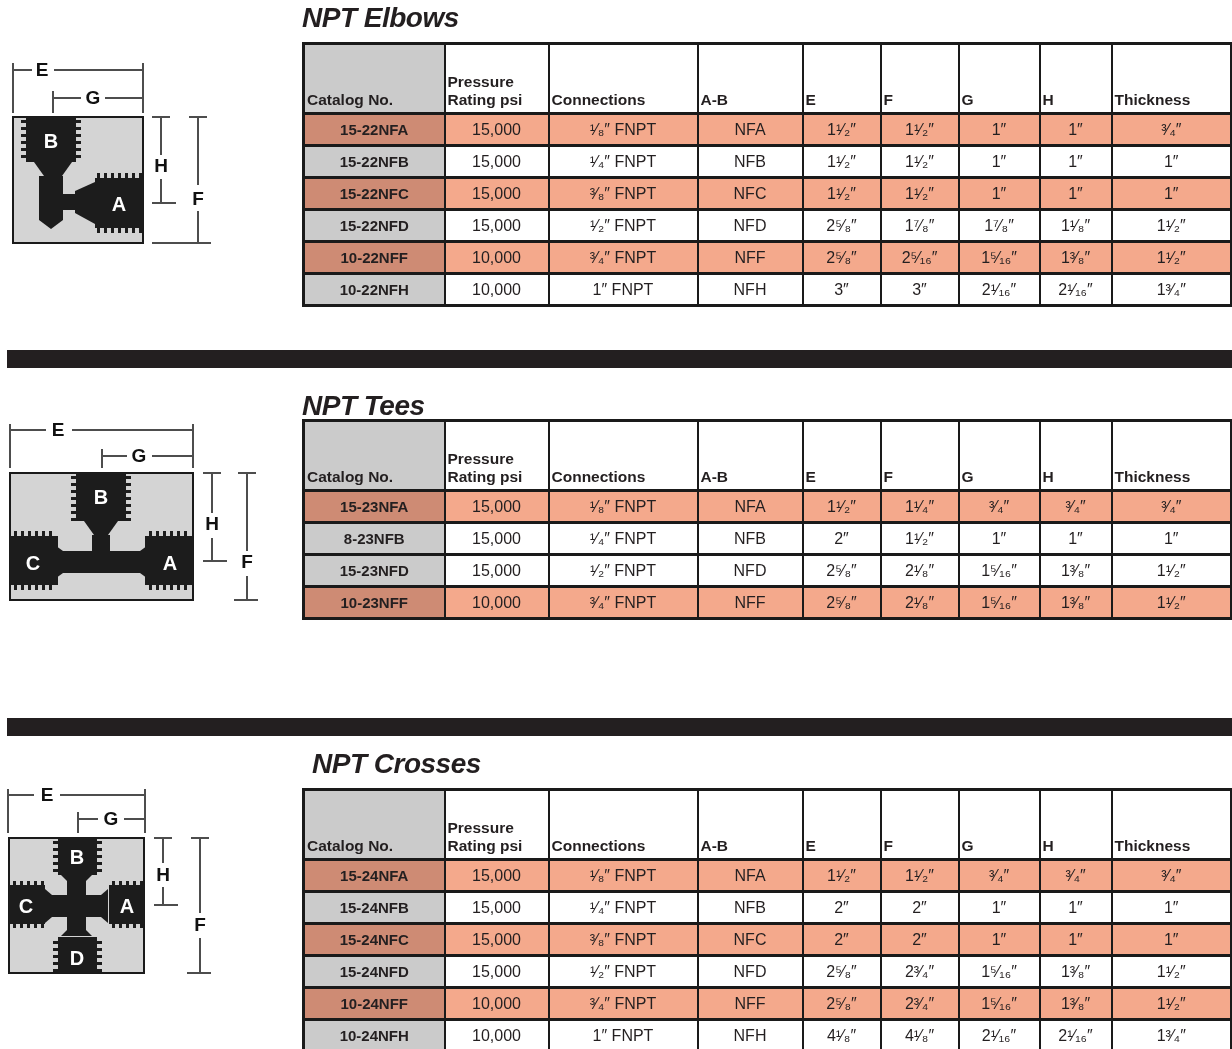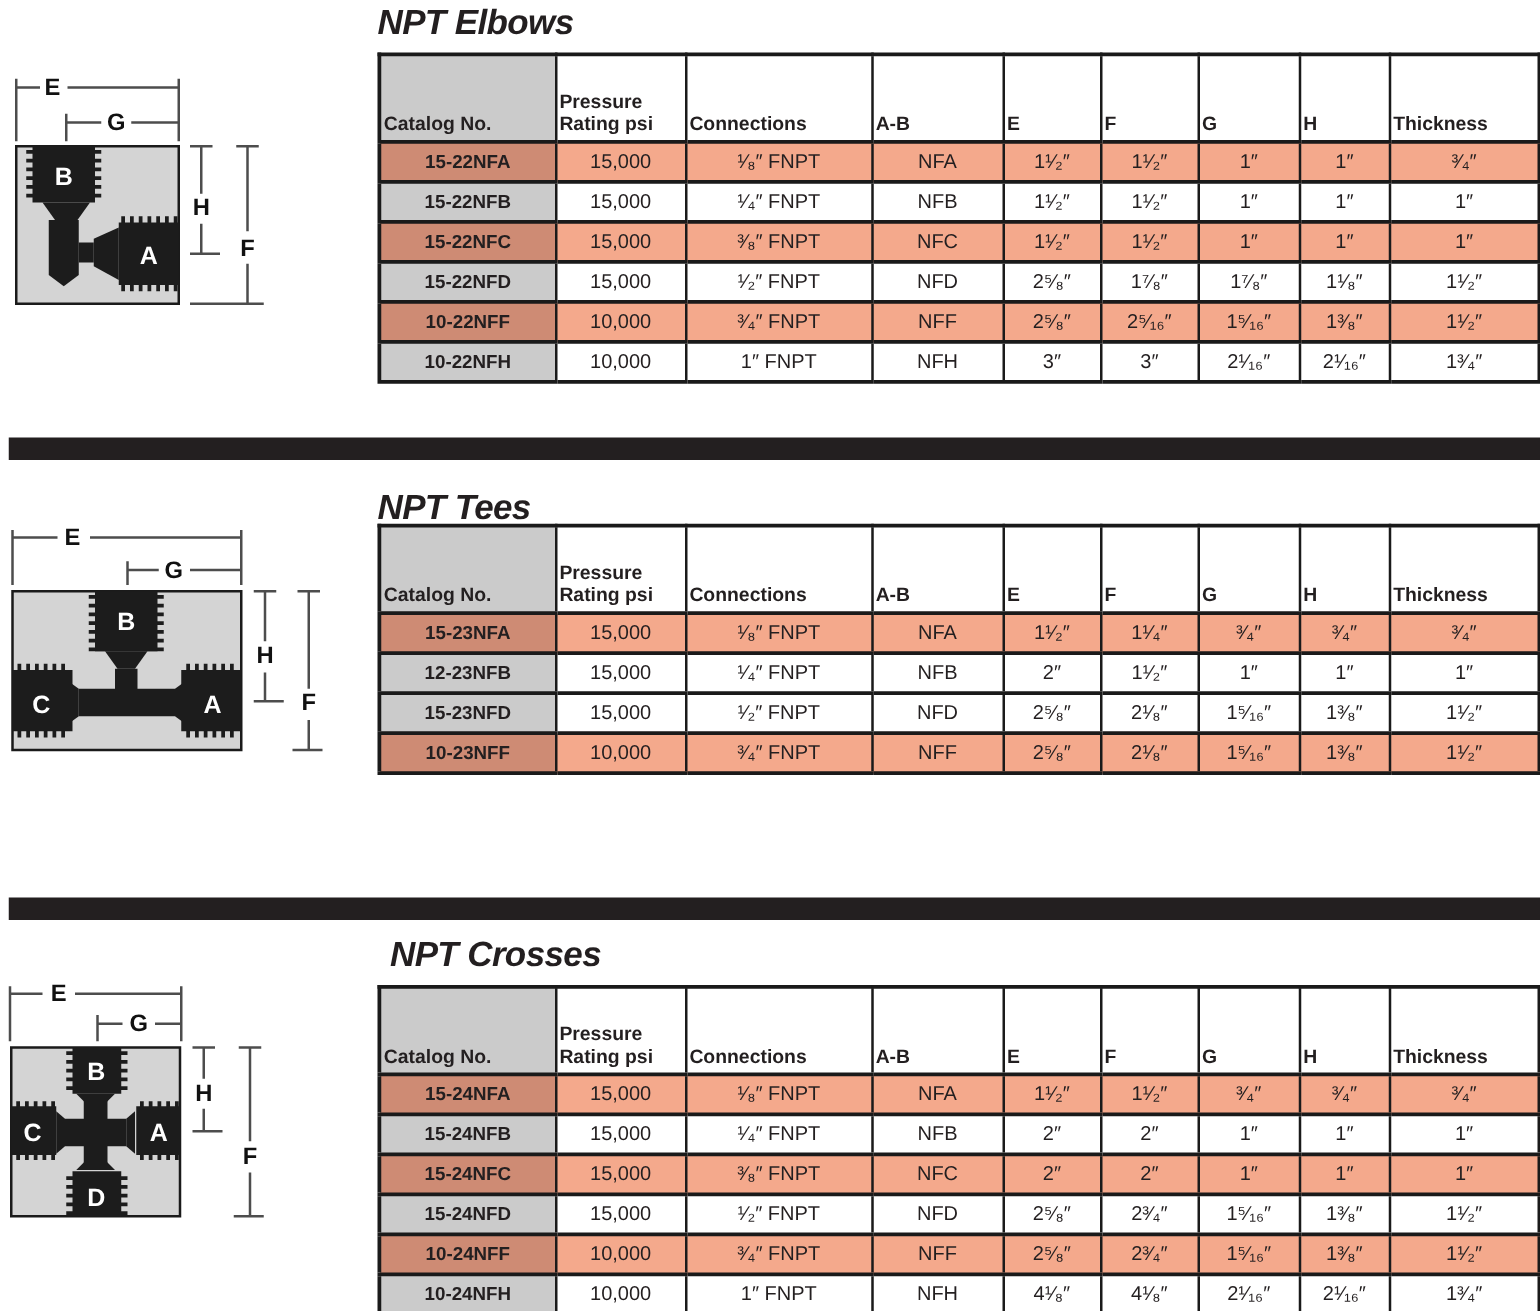--- a/index.html
+++ b/index.html
@@ -280,21 +280,21 @@
           <td>15,000</td>
           <td>¹⁄₈″ FNPT</td>
           <td>NFA</td>
           <td>1¹⁄₂″</td>
           <td>1¹⁄₄″</td>
           <td>³⁄₄″</td>
           <td>³⁄₄″</td>
           <td>³⁄₄″</td>
         </tr>
         <tr>
-          <td class="cat">12-23NFB</td>
+          <td class="cat">8-23NFB</td>
           <td>15,000</td>
           <td>¹⁄₄″ FNPT</td>
           <td>NFB</td>
           <td>2″</td>
           <td>1¹⁄₂″</td>
           <td>1″</td>
           <td>1″</td>
           <td>1″</td>
         </tr>
         <tr>

